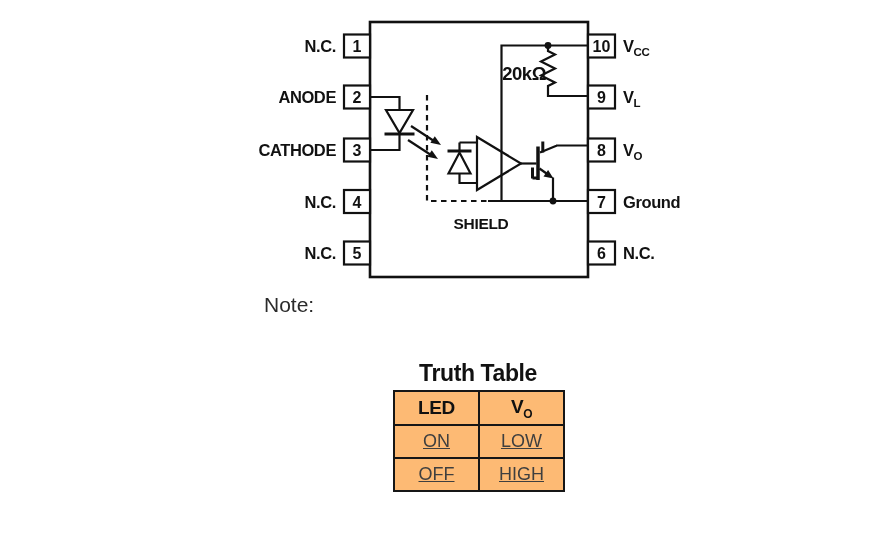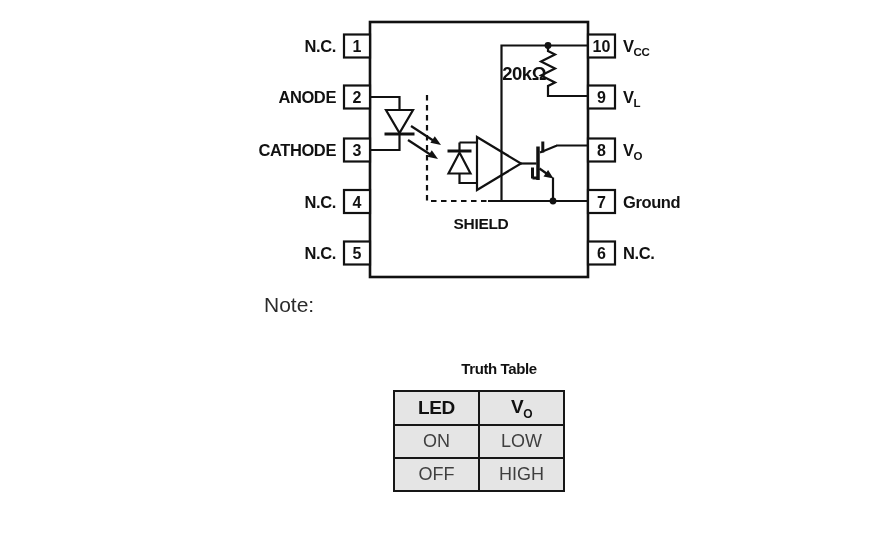--- a/index.html
+++ b/index.html
@@ -18,26 +18,26 @@
         letter-spacing:-0.5px;fill:#111;}
   .wire{stroke:#111;stroke-width:2.2;fill:none;}
   .thick{stroke:#111;stroke-width:3;fill:none;}
   .sym{stroke:#111;stroke-width:2.2;fill:none;stroke-linejoin:miter;}
   .dash{stroke:#111;stroke-width:2.2;fill:none;stroke-dasharray:5.5 4.5;}
   .pinbox{fill:#ffffff;stroke:#111;stroke-width:2.2;}
   .solid{fill:#111;stroke:none;}
   
   .note{position:absolute;left:264px;top:294px;font-size:21px;line-height:21px;color:#2b2b2b;}
   
-  .tt-title{position:absolute;left:414px;top:360px;width:170px;text-align:center;
-            font-weight:700;font-size:15px;letter-spacing:-0.4px;color:#111;}
-  table.tt{position:absolute;left:393px;top:390px;border-collapse:collapse;background:#e5e5e5;}
+  .tt-title{position:absolute;left:393px;top:360px;width:170px;text-align:center;
+            font-weight:700;font-size:23px;letter-spacing:-0.4px;color:#111;}
+  table.tt{position:absolute;left:393px;top:390px;border-collapse:collapse;background:#fdba74;}
   table.tt th,table.tt td{border:2px solid #161616;text-align:center;padding:0;}
   table.tt th{width:83px;height:32px;font-size:19px;font-weight:700;letter-spacing:-0.4px;color:#111;}
-  table.tt td{height:31px;font-size:18px;font-weight:400;color:#3f3f3f;}
+  table.tt td{height:31px;font-size:18px;font-weight:400;color:#3f3f3f;text-decoration:underline;}
   table.tt th sub{font-size:12px;}
 </style>
 </head>
 <body>
 
 <div class="canvas">
 
   <svg class="schematic" width="895" height="546" viewBox="0 0 895 546">
 
     <rect x="370" y="22" width="218" height="255" fill="#ffffff" stroke="#111" stroke-width="2.6"></rect>

